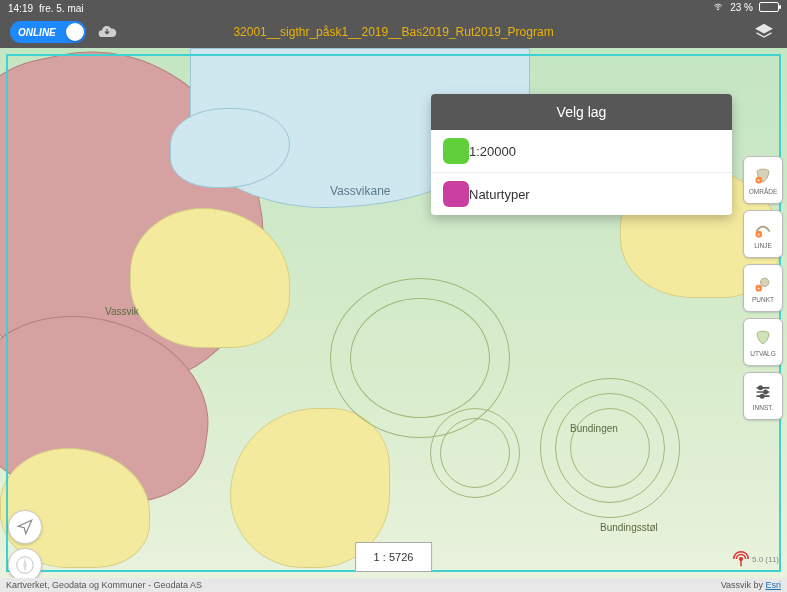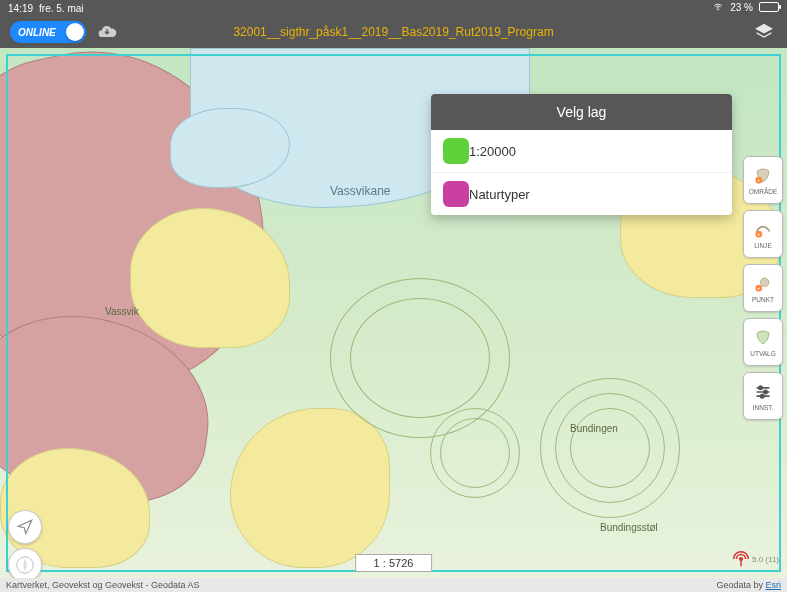--- a/index.html
+++ b/index.html
@@ -144,21 +144,21 @@
   }
   .dial {
     position: absolute; left: 8px; bottom: -4px; width: 34px; height: 34px; background: #fff;
     border-radius: 50%; border: 1px solid #ccc; box-shadow: 0 1px 3px rgba(0,0,0,.2);
     display:flex; align-items:center; justify-content:center;
   }
 
   
   .scale {
     position: absolute; left: 50%; bottom: 6px; transform: translateX(-50%);
-    background: #fff; border: 1px solid #aaa; font-size: 11px; padding: 2px 18px; color: #333;
+    background: #fff; border: 1px solid #aaa; font-size: 11px; padding: 8px 18px; color: #333;
   }
 
   
   .attrib {
     height: 14px; background: #e8e8e8; color: #555; font-size: 9px; display: flex; align-items: center;
     padding: 0 6px; justify-content: space-between;
   }
   .attrib a { color: #1e6fb8; text-decoration: underline; }
 </style>
 </head>
@@ -303,17 +303,17 @@
       <circle cx="12" cy="12" r="1.5" fill="#d33"></circle>
       <line x1="12" y1="12" x2="12" y2="20"></line>
     </svg>
     <span>5.0 (11)</span>
   </div>
 
   <div class="scale">1 : 5726</div>
 </div>
 
 <div class="attrib">
-  <span>Kartverket, Geovekst og Geovekst - Geodata AS</span>
+  <span>Kartverket, Geodata og Kommuner - Geodata AS</span>
   <span>
-    <span>Geodata by </span><a>Esri</a>
+    <span>Vassvik by </span><a>Esri</a>
   </span>
 </div>
 
 </body></html>

